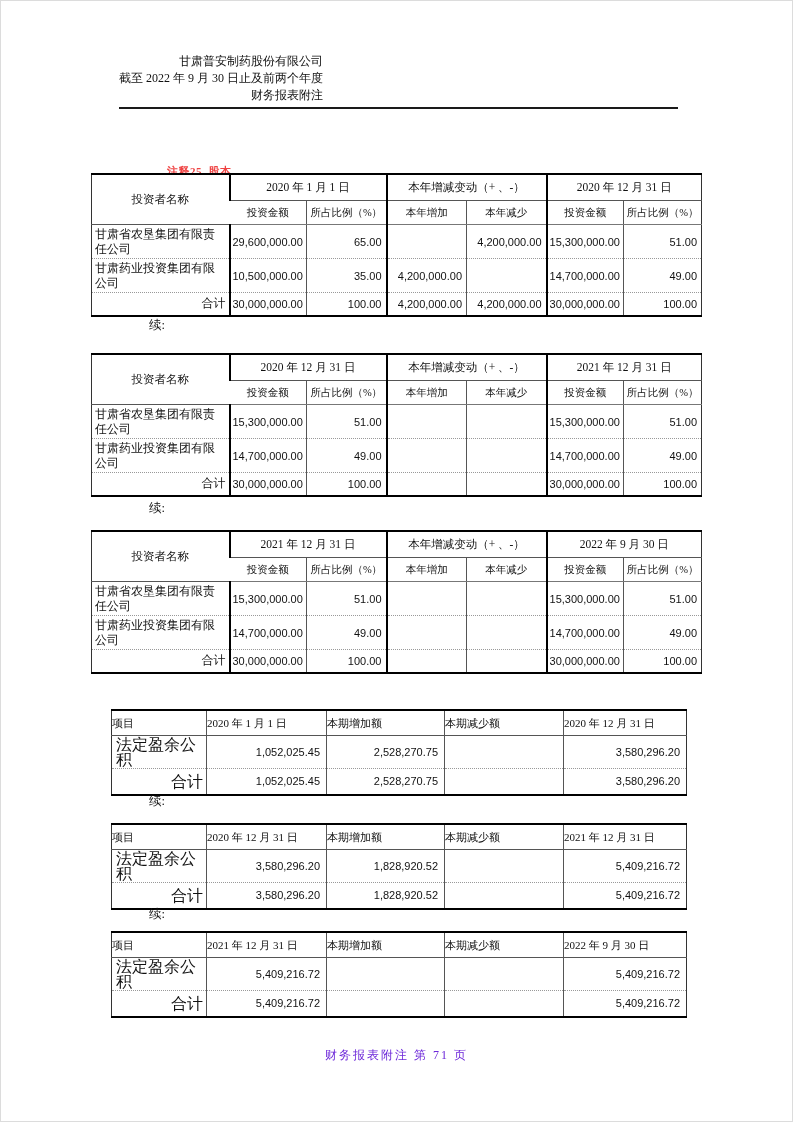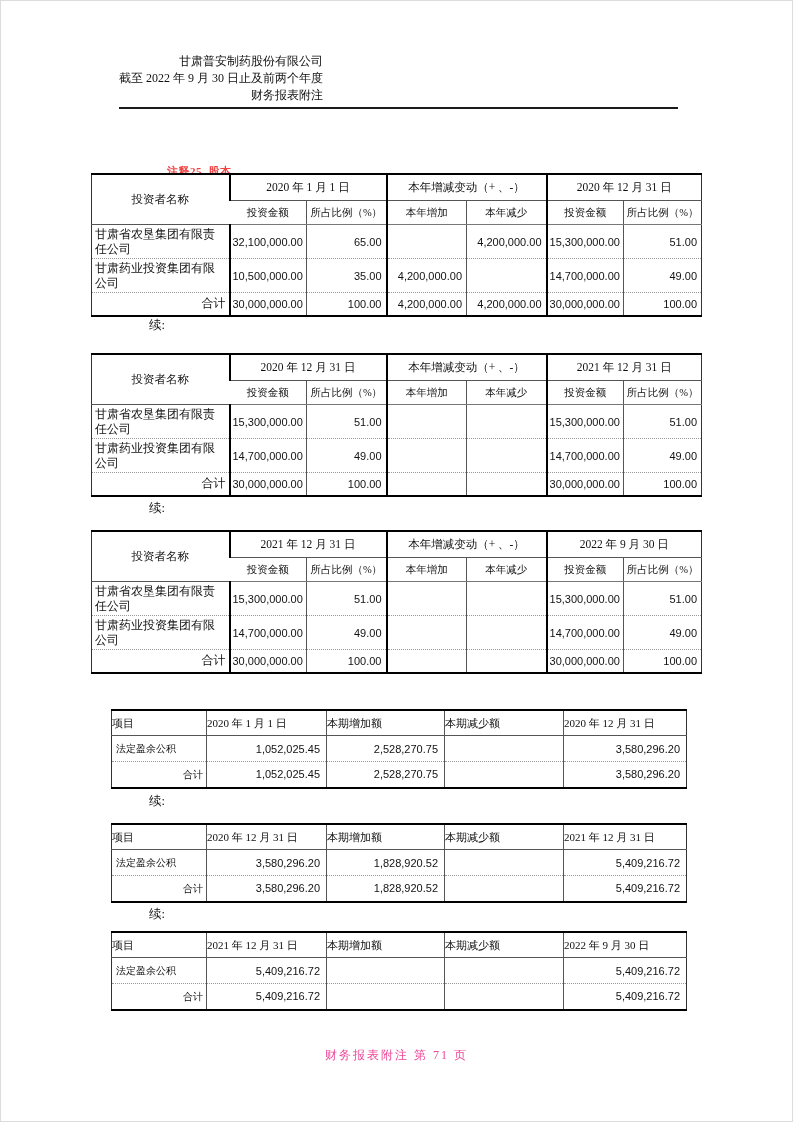--- a/index.html
+++ b/index.html
@@ -9,39 +9,39 @@
     font-family:"Liberation Serif", serif; color:#111;
   }
   .doc-header{position:absolute; left:118px; top:52px; font-size:12px; line-height:17px; color:#111;text-align:right;}
   .header-rule{position:absolute; left:118px; top:106px; width:559px; border-top:2px solid #1a1a1a; height:0;}
   .sec-title{position:absolute; margin:18px; font-size:11px; font-weight:bold; color:#ef4444; letter-spacing:.5px;}
   #title25{left:148px; top:145px;}
   #title26{left:148px; top:694px;}
   .cont-label{position:absolute; left:148px; font-size:12.5px; color:#111;}
   #cont1{top:316px;} #cont2{top:499px;} #cont3{top:792px;} #cont4{top:905px;}
   .page-footer{position:absolute; left:0; top:1046px; width:100%; text-align:center;
-    font-size:12px; letter-spacing:2px; color:#ec4899;}
+    font-size:12px; letter-spacing:2px; color:#6d28d9;}
 
   table.fin{position:absolute; border-collapse:collapse; table-layout:fixed; background:#fff;
     border-top:2.5px solid #000; border-bottom:2.5px solid #000;
     border-left:1px solid #333; border-right:1px solid #333;}
   .fin th,.fin td{border-left:1px solid #555; font-weight:normal; padding:0; overflow:hidden; color:#111;}
   .fin th:first-child,.fin td:first-child{border-left:none;}
   .fin .gb{border-left:2px solid #000;}
   .fin tr.hr1 th{height:25px; border-bottom:1px solid #555; font-size:11.5px; white-space:nowrap; text-align:center;}
   .fin tr.hr2 th{height:23px; border-bottom:1px solid #777; font-size:10.5px; white-space:nowrap; text-align:center;}
   .fin tr.hrow th{height:24px; border-bottom:1px solid #555; font-size:11px; white-space:nowrap; text-align:left;}
   .fin tr.data td{border-top:1px dotted #999;}
   .share tr.data{height:34px;}
   .share tr.total{height:23px;}
   .sp tr.data{height:26px;}
   .fin td.name{font-size:12px; line-height:15px; text-align:left; padding:1px 3px; word-break:break-all;}
   .fin td.name.c{text-align:right;}
   .fin td.num{font-family:"Liberation Sans", sans-serif; font-size:11px; text-align:right; padding:0 4px 0 2px; white-space:nowrap;}
-  .sp td.name{font-size:10px; padding-left:4px;}
+  .sp td.name{font-size:16px; padding-left:4px;}
   .sp td.num{padding-right:6px;}
 </style>
 </head>
 <body>
 
 <div class="page">
 
   <div class="doc-header">
     <div>甘肃普安制药股份有限公司</div>
     <div>截至 2022 年 9 月 30 日止及前两个年度</div>
@@ -71,21 +71,21 @@
           <tr class="hr2">
             <th class="gb">投资金额</th>
             <th>所占比例（%）</th>
             <th class="gb">本年增加</th>
             <th>本年减少</th>
             <th class="gb">投资金额</th>
             <th>所占比例（%）</th>
           </tr>
           <tr class="data">
             <td class="name">甘肃省农垦集团有限责任公司</td>
-            <td class="num gb">32,100,000.00</td>
+            <td class="num gb">29,600,000.00</td>
             <td class="num">65.00</td>
             <td class="num gb"></td>
             <td class="num">4,200,000.00</td>
             <td class="num gb">15,300,000.00</td>
             <td class="num">51.00</td>
           </tr>
           <tr class="data">
             <td class="name">甘肃药业投资集团有限公司</td>
             <td class="num gb">10,500,000.00</td>
             <td class="num">35.00</td>

